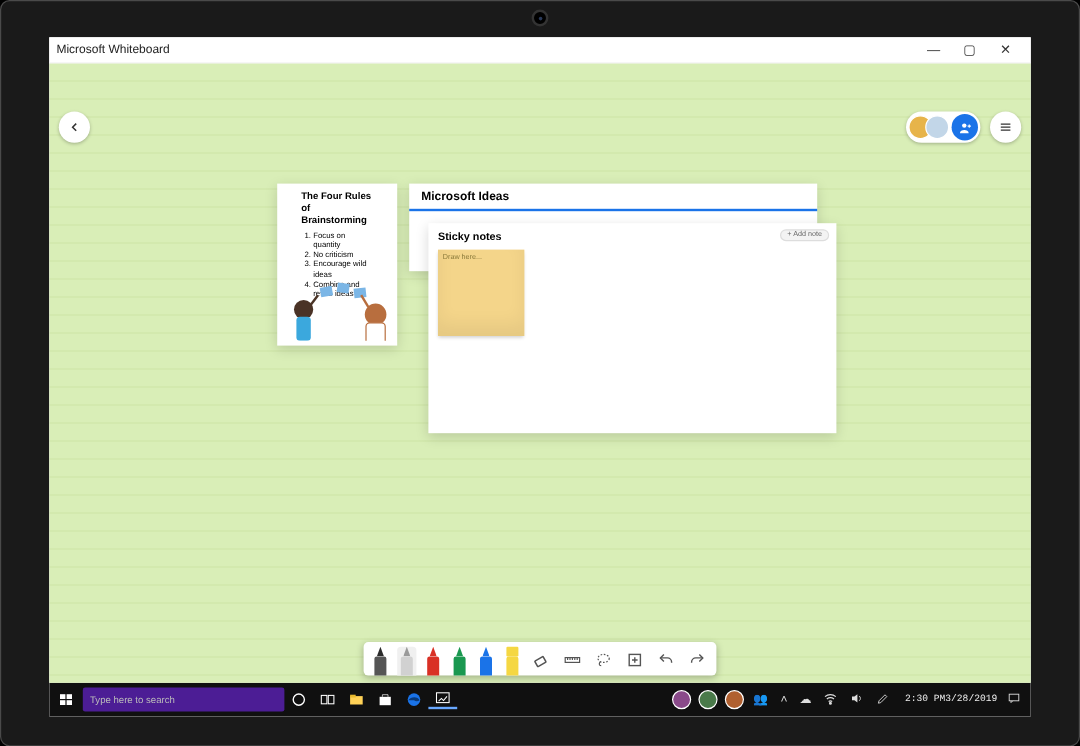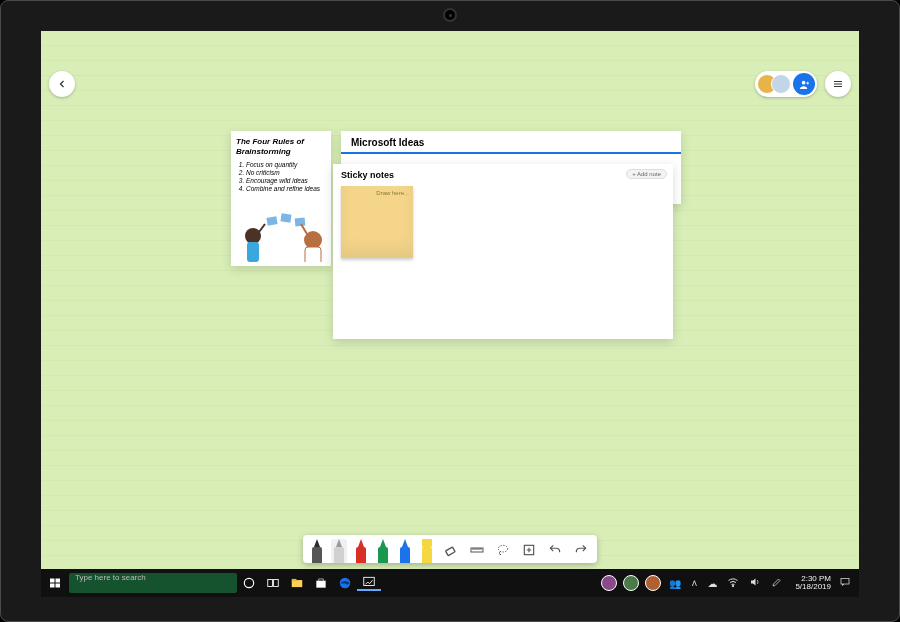--- a/index.html
+++ b/index.html
@@ -55,32 +55,32 @@
     box-shadow: 0 1px 3px rgba(0,0,0,.25);
     display: flex; align-items: center; padding: 2px;
   }
   .av { width: 20px; height: 20px; border-radius: 50%; margin-right: -6px; border: 1px solid #fff; }
   .av.a1{background:#e7b44a;} .av.a2{background:#c2d6e8;}
   .invite { width: 22px; height: 22px; border-radius: 50%; background:#1a73e8; margin-left:8px; display:flex;align-items:center;justify-content:center;}
   
   .card { position:absolute; background:#fff; box-shadow: 0 3px 10px rgba(0,0,0,.15); }
   .card .head { padding:6px 10px 4px; font-weight:700; font-size:10px; border-bottom:2px solid #1a73e8;}
   .card .head.small{font-size:9px;}
-  .rules { left:190px; top:100px; width:100px; height:135px; padding:6px 5px; font-size:6.5px; line-height:1.25;font-style:italic;}
+  .rules { left:190px; top:100px; width:100px; height:135px; padding:6px 20px; font-size:6.5px; line-height:1.25;}
   .rules h4 { margin:0 0 4px; font-size:8px; font-weight:700;}
   .rules ol { margin:0; padding-left:10px;}
   .rules .art { position:absolute; bottom:4px; left:4px; right:4px; height:50px; }
   .agenda { left:190px; top:243px; width:100px; height:65px;}
   .agenda ul { margin:0; padding:4px 8px 0 16px; font-size:6.5px;}
   .agenda .type { font-size:6px; color:#aaa; padding:2px 0 0 8px;}
   .follow { left:190px; top:327px; width:100px; height:75px;}
   .follow .chk { font-size:6px; color:#aaa; padding:4px 8px; display:flex;gap:4px;align-items:center;}
   .follow .chk .box{width:6px;height:6px;border:1px solid #ccc;}
   .campaign { left:300px; top:100px; width:340px; height:73px;}
-  .sticky-panel { left:292px; top:133px; width:340px; height:175px;text-align:right;}
+  .sticky-panel { left:316px; top:133px; width:340px; height:175px;}
   .sticky-panel .label { position:absolute; left:8px; top:6px; font-size:9px; font-weight:700;}
   .sticky-panel .addnote { position:absolute; right:6px; top:5px; font-size:6px; color:#666; background:#f3f3f3; border-radius:6px; padding:1px 5px; border:1px solid #ddd; cursor:pointer;}
   .sticky { position:absolute; left:8px; top:22px; width:72px; height:72px; background:#f4d58a; box-shadow: inset 0 -10px 14px rgba(0,0,0,.06), 0 2px 3px rgba(0,0,0,.2);}
   .sticky .ph{font-size:6px;color:#8a7a3a;padding:4px;}
   
   .pentray {
     position:absolute; bottom:6px; left:50%; transform:translateX(-50%);
     height:28px; background:#fff; box-shadow:0 2px 6px rgba(0,0,0,.25);
     border-radius:4px; display:flex; align-items:flex-end; padding:0 6px; gap:6px;
   }
@@ -88,36 +88,43 @@
   .pen.sel{background:#f0f0f0;border-radius:3px 3px 0 0;}
   .pen .body{position:absolute;bottom:0;left:3px;width:10px;height:16px;border-radius:2px 2px 0 0;}
   .pen .tip{position:absolute;top:0;left:5px;width:6px;height:8px;clip-path:polygon(0 100%,100% 100%,50% 0);}
   .tool{width:20px;height:20px;display:flex;align-items:center;justify-content:center;cursor:pointer;margin-bottom:3px;color:#555;}
   
   .taskbar {
     height: 28px; background:#101010; display:flex; align-items:center;
     color:#fff; font-size:9px;
   }
   .taskbar .startbtn{width:28px;display:flex;align-items:center;justify-content:center;cursor:pointer;}
-  .taskbar .search{flex:0 0 168px;height:20px;background:#14532d;display:flex;padding:0 6px;border-radius:2px;color:#bbb;font-size:8px;}
+  .taskbar .search{flex:0 0 168px;height:20px;background:#4c1d95;display:flex;align-items:center;padding:0 6px;border-radius:2px;color:#bbb;font-size:8px;}
   .taskbar .tbicon{width:24px;display:flex;align-items:center;justify-content:center;cursor:pointer;}
   .taskbar .tbicon svg{width:14px;height:14px;}
   .taskbar .spacer{flex:1;}
   .taskbar .tray{display:flex;align-items:center;gap:6px;padding-right:6px;}
   .tray .av{width:16px;height:16px;margin:0;}
   .tray .ico{color:#ddd;font-size:10px;padding:0 2px;cursor:pointer;}
-  .clock{display:flex;flex-direction:column;align-items:flex-end;font-size:8px;line-height:1.05;color:#eee;padding-left:4px;}
+  .clock{display:flex;align-items:flex-end;font-size:8px;line-height:1.05;color:#eee;padding-left:4px;font-family:Liberation Mono, monospace;}
 </style>
 </head>
 <body>
 
 <div class="tablet-bezel">
   <div class="camera"></div>
   <div class="screen">
 
+    <div class="winbar">
+      <span class="title">Microsoft Whiteboard</span>
+      <span class="spacer"></span>
+      <span class="sysbtn">—</span>
+      <span class="sysbtn">▢</span>
+      <span class="sysbtn">✕</span>
+    </div>
 
     <div class="board">
 
       <div class="topbtn back-btn">
         <svg width="12" height="12" viewBox="0 0 24 24" fill="none" stroke="#333" stroke-width="2.5">
             <path d="M15 6l-6 6 6 6"></path>
           </svg>
       </div>
 
       <div class="avatar-pill">
@@ -305,21 +312,21 @@
               <path d="M16 8a5 5 0 010 8" fill="none" stroke="#ddd" stroke-width="1.5"></path>
             </svg>
         </span>
         <span class="ico">
           <svg width="12" height="12" viewBox="0 0 24 24" fill="none" stroke="#ddd" stroke-width="1.5">
               <path d="M4 20l4-1 10-10-3-3L5 16z"></path>
             </svg>
         </span>
         <div class="clock">
           <span>2:30 PM</span>
-          <span>5/18/2019</span>
+          <span>3/28/2019</span>
         </div>
         <span class="ico">
           <svg width="12" height="12" viewBox="0 0 24 24" fill="none" stroke="#ddd" stroke-width="1.5">
               <rect x="4" y="5" width="16" height="11"></rect>
               <path d="M10 16l-3 3v-3"></path>
             </svg>
         </span>
       </div>
     </div>
 

